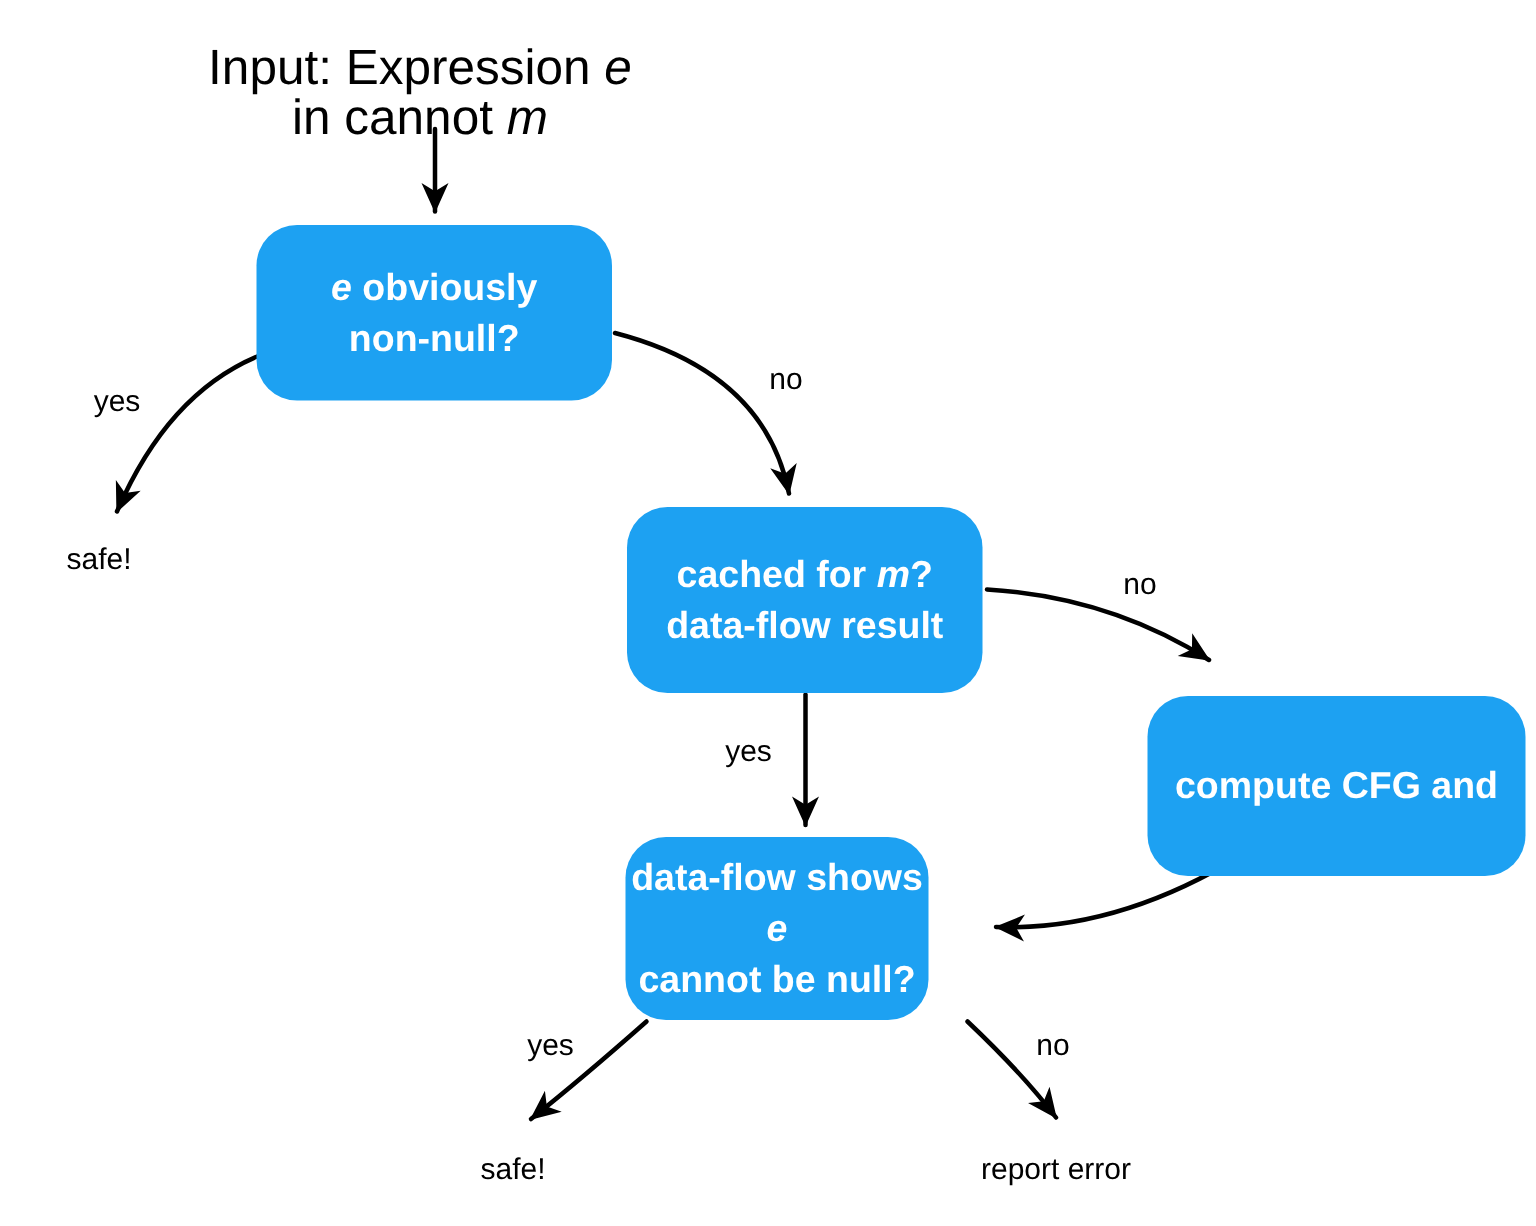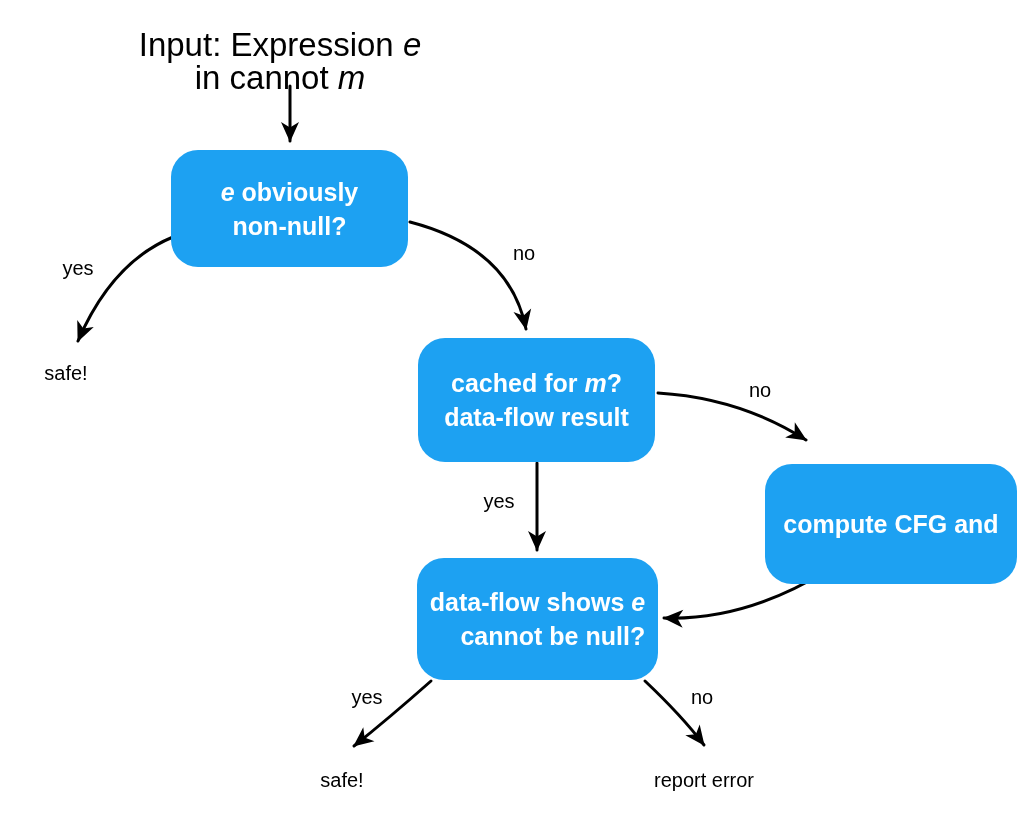--- a/index.html
+++ b/index.html
@@ -65,21 +65,21 @@
     color: var(--node-text);
     font-size: 25px;
     font-weight: 600;
     line-height: 34px;
   }
   .node i { font-style: italic; }
 
   #node-obvious { left: 171px; top: 150px; width: 237px; height: 117px; }
   #node-cached  { left: 418px; top: 338px; width: 237px; height: 124px; }
   #node-compute { left: 765px; top: 448px; width: 252px; height: 120px; margin-top: 16px; }
-  #node-shows   { left: 417px; top: 558px; width: 241px; height: 122px; text-align: right; }
+  #node-shows   { left: 417px; top: 558px; width: 202px; height: 122px; }
 
   #label-yes-obvious { left: 78px;  top: 268px; }
   #label-safe-obvious{ left: 66px;  top: 373px; }
   #label-no-obvious  { left: 524px; top: 253px; }
   #label-no-cached   { left: 760px; top: 390px; }
   #label-yes-cached  { left: 499px; top: 501px; }
   #label-yes-shows   { left: 367px; top: 697px; }
   #label-no-shows    { left: 702px; top: 697px; }
   #label-safe-shows  { left: 342px; top: 780px; }
   #label-report-error{ left: 704px; top: 780px; }

